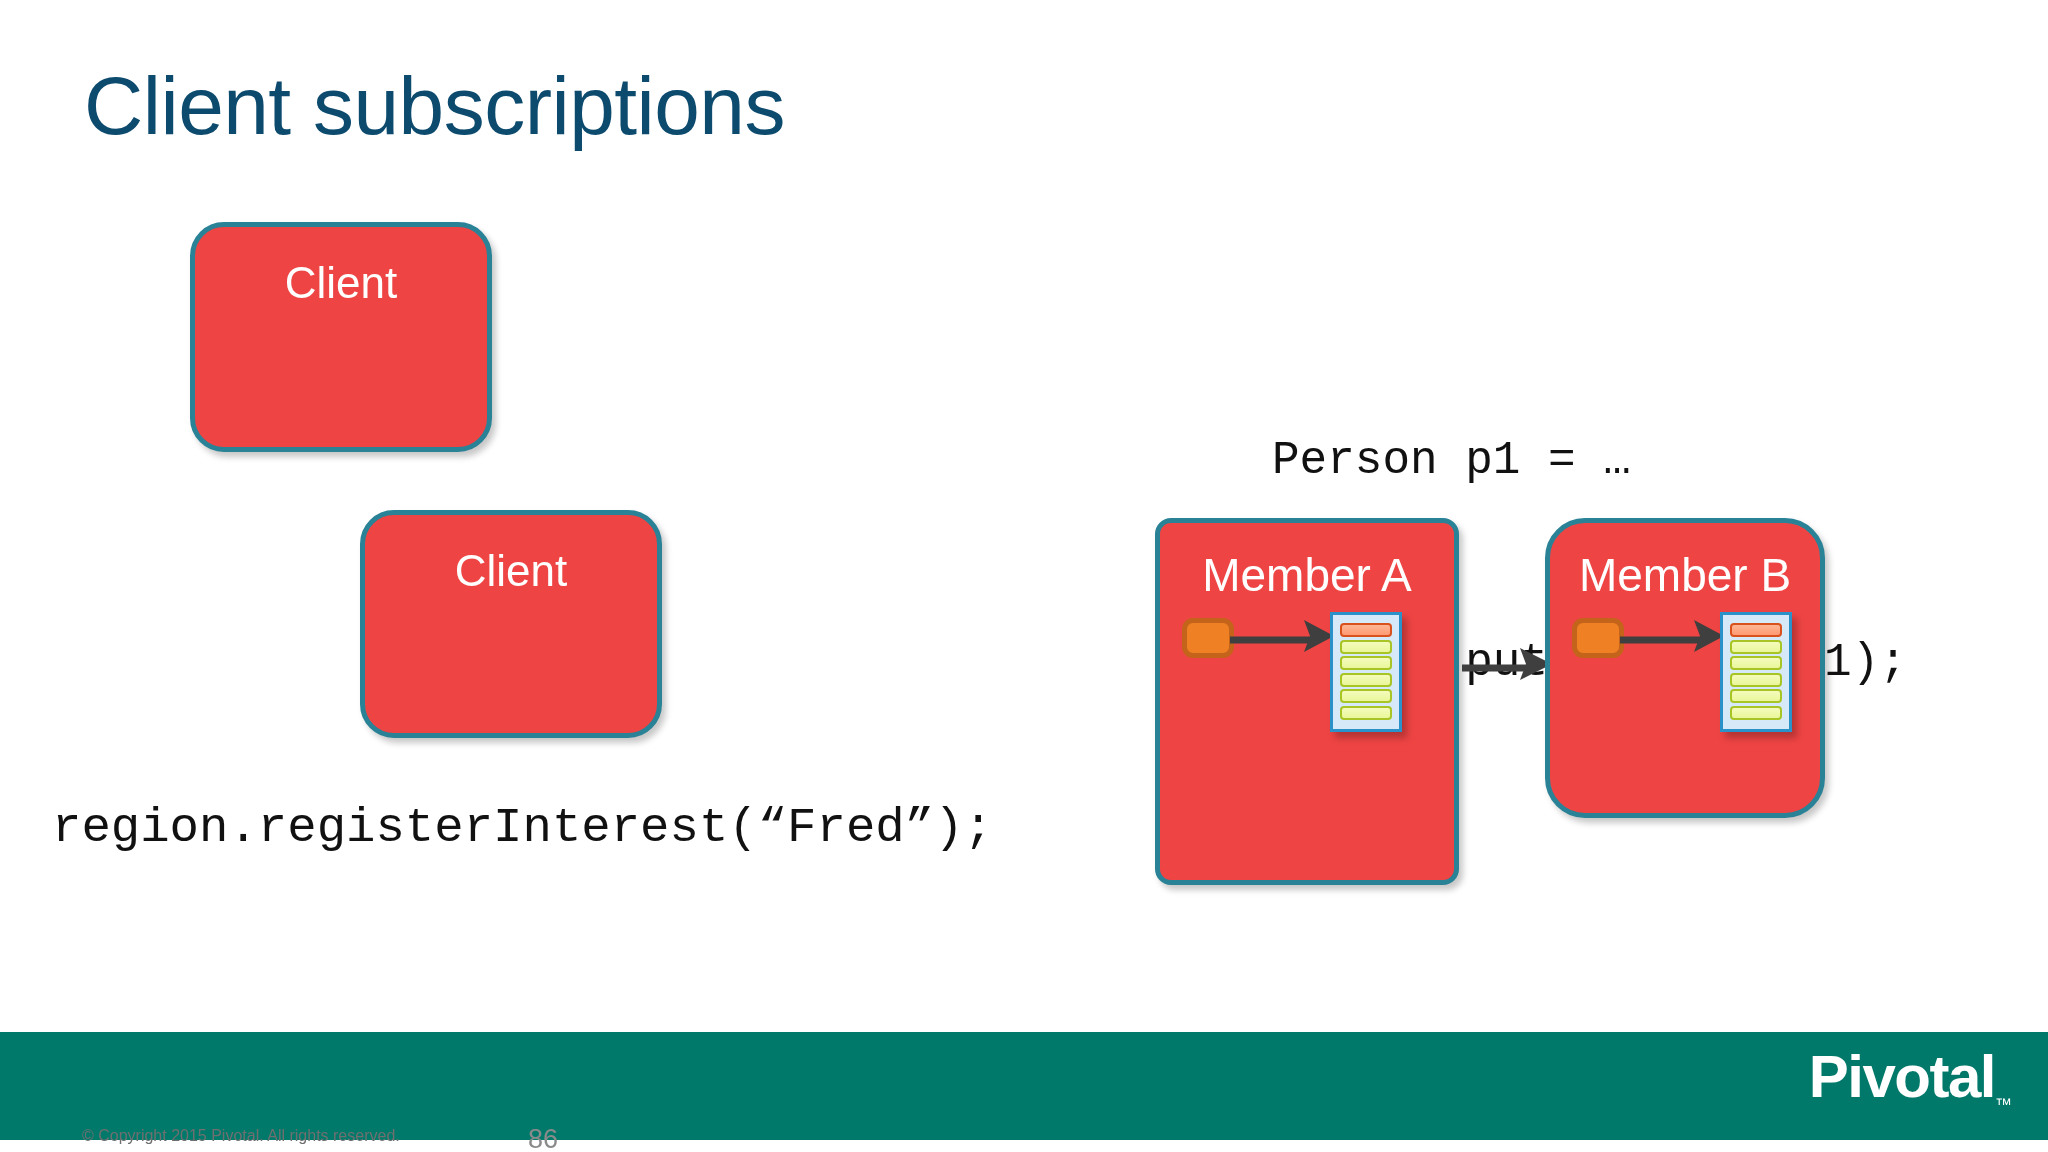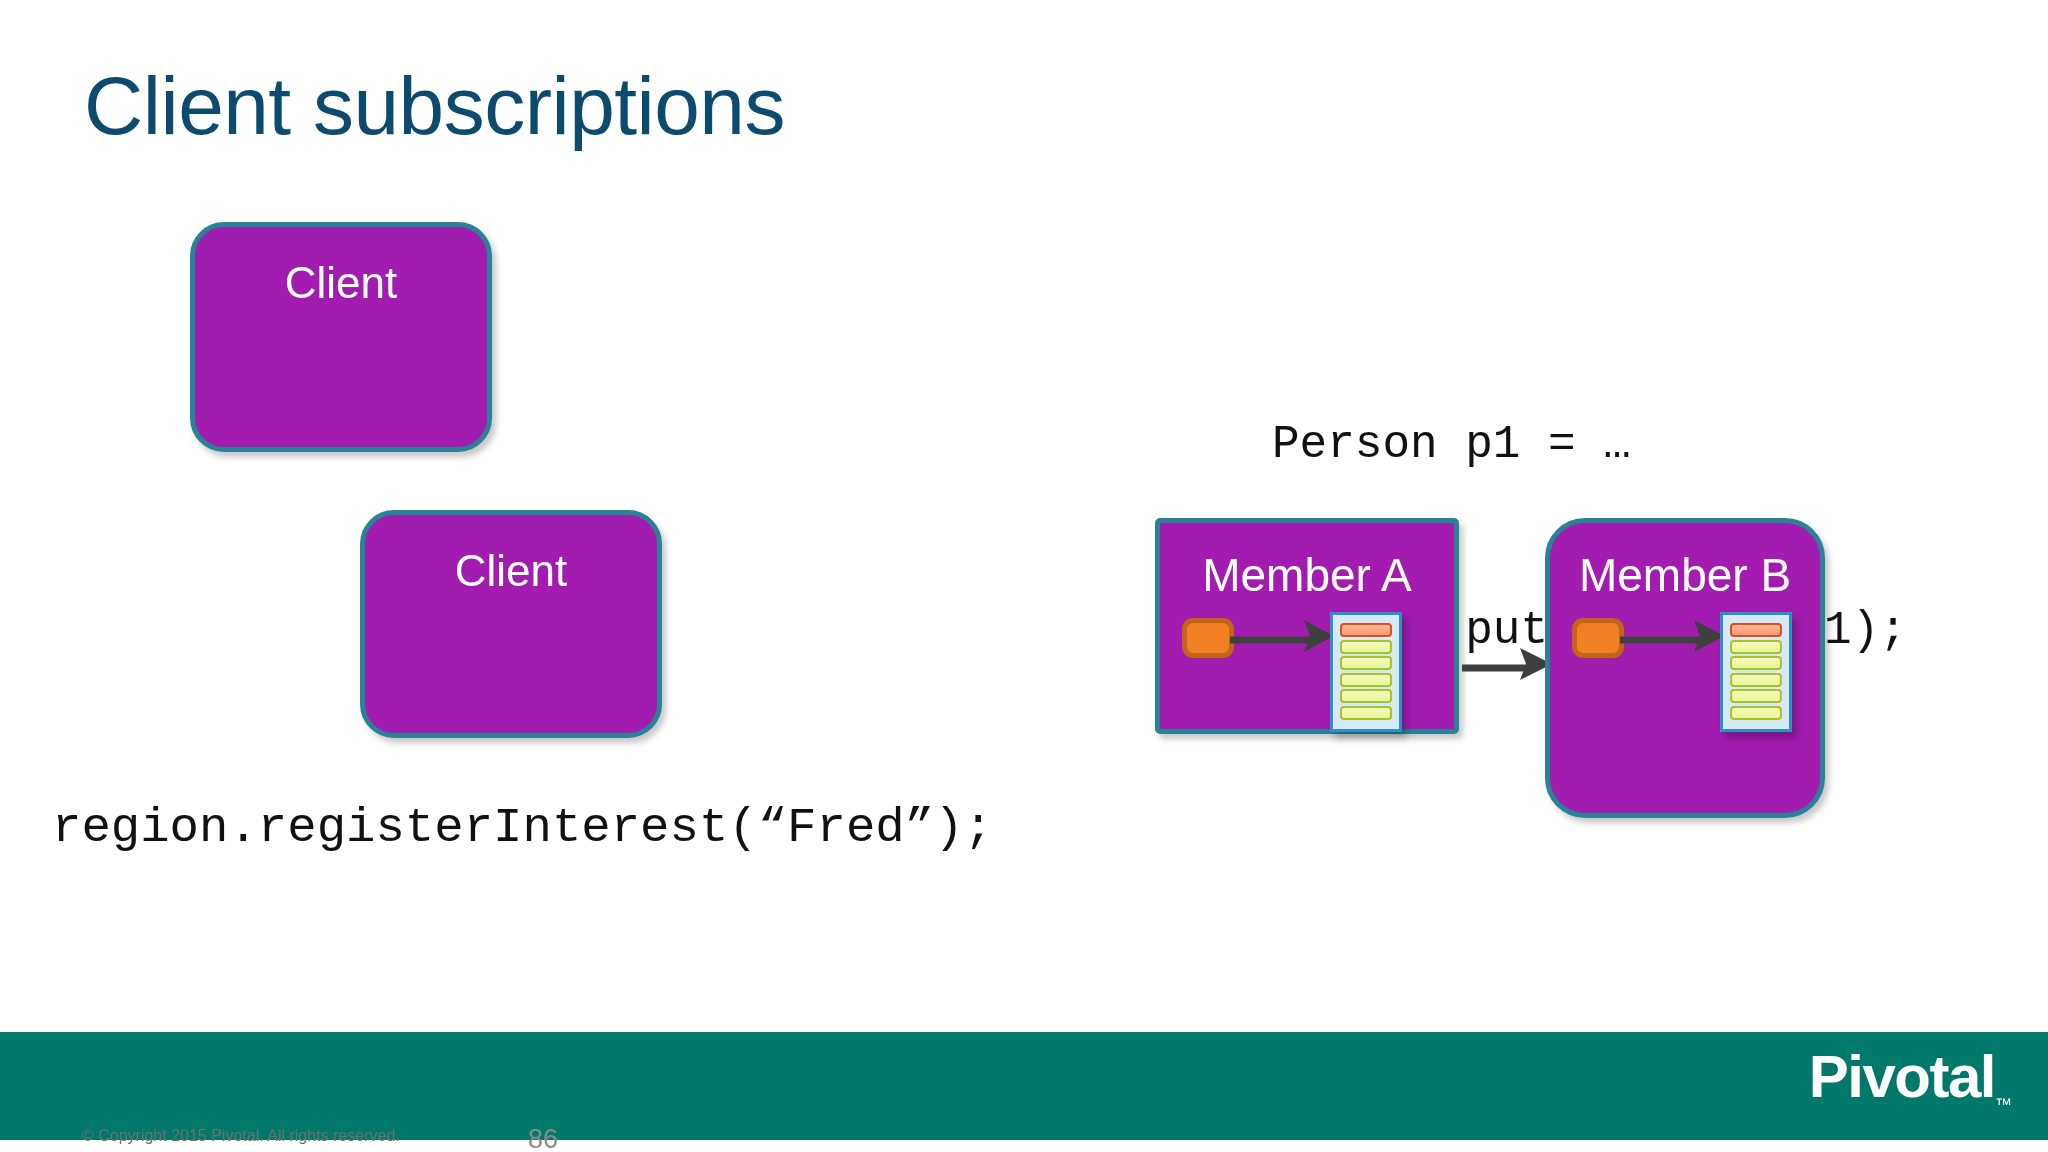--- a/index.html
+++ b/index.html
@@ -25,21 +25,21 @@
     color: #0c4a6e;
     font-family: "Liberation Sans", sans-serif;
     font-weight: normal;
     white-space: nowrap;
     letter-spacing: -0.5px;
   }
 
   
   .node {
     position: absolute;
-    background: #a21caf;
+    background: #ef4444;
     border: 5px solid #2a8296;
     border-radius: 34px;
     box-sizing: border-box;
     box-shadow: 4px 5px 6px rgba(0,0,0,0.22);
   }
   .node-label {
     position: absolute;
     left: 0;
     right: 0;
     text-align: center;
@@ -50,21 +50,21 @@
     white-space: nowrap;
   }
 
   
   #client-box-1 { left: 190px; top: 222px; width: 302px; height: 230px; }
   #client-box-1 .node-label { top: 32px; }
   #client-box-2 { left: 360px; top: 510px; width: 302px; height: 228px; }
   #client-box-2 .node-label { top: 32px; }
 
   
-  #member-box-a { left: 1155px; top: 518px; width: 304px; height: 216px; border-radius: 5px; }
+  #member-box-a { left: 1155px; top: 518px; width: 304px; height: 367px; border-radius: 16px; }
   #member-box-b { left: 1545px; top: 518px; width: 280px; height: 300px; border-radius: 40px; }
   .member .node-label { top: 28px; font-size: 46px; }
 
   
   .code {
     position: absolute;
     font-family: "Liberation Mono", "DejaVu Sans Mono", monospace;
     color: #111111;
     white-space: pre;
   }
@@ -73,21 +73,21 @@
     top: 798px;
     font-size: 49px;
     line-height: 60px;
   }
   #code-put {
     left: 1272px;
     top: 290px;
     font-size: 46px;
     line-height: 62px;
   }
-  #code-put .code-line { display: block; }
+  #code-put .code-line { display: block; margin-top: 16px; }
 
   
   .entry-box {
     position: absolute;
     width: 52px;
     height: 40px;
     background: #ef8023;
     border: 5px solid #c4641a;
     border-radius: 11px;
     box-sizing: border-box;

